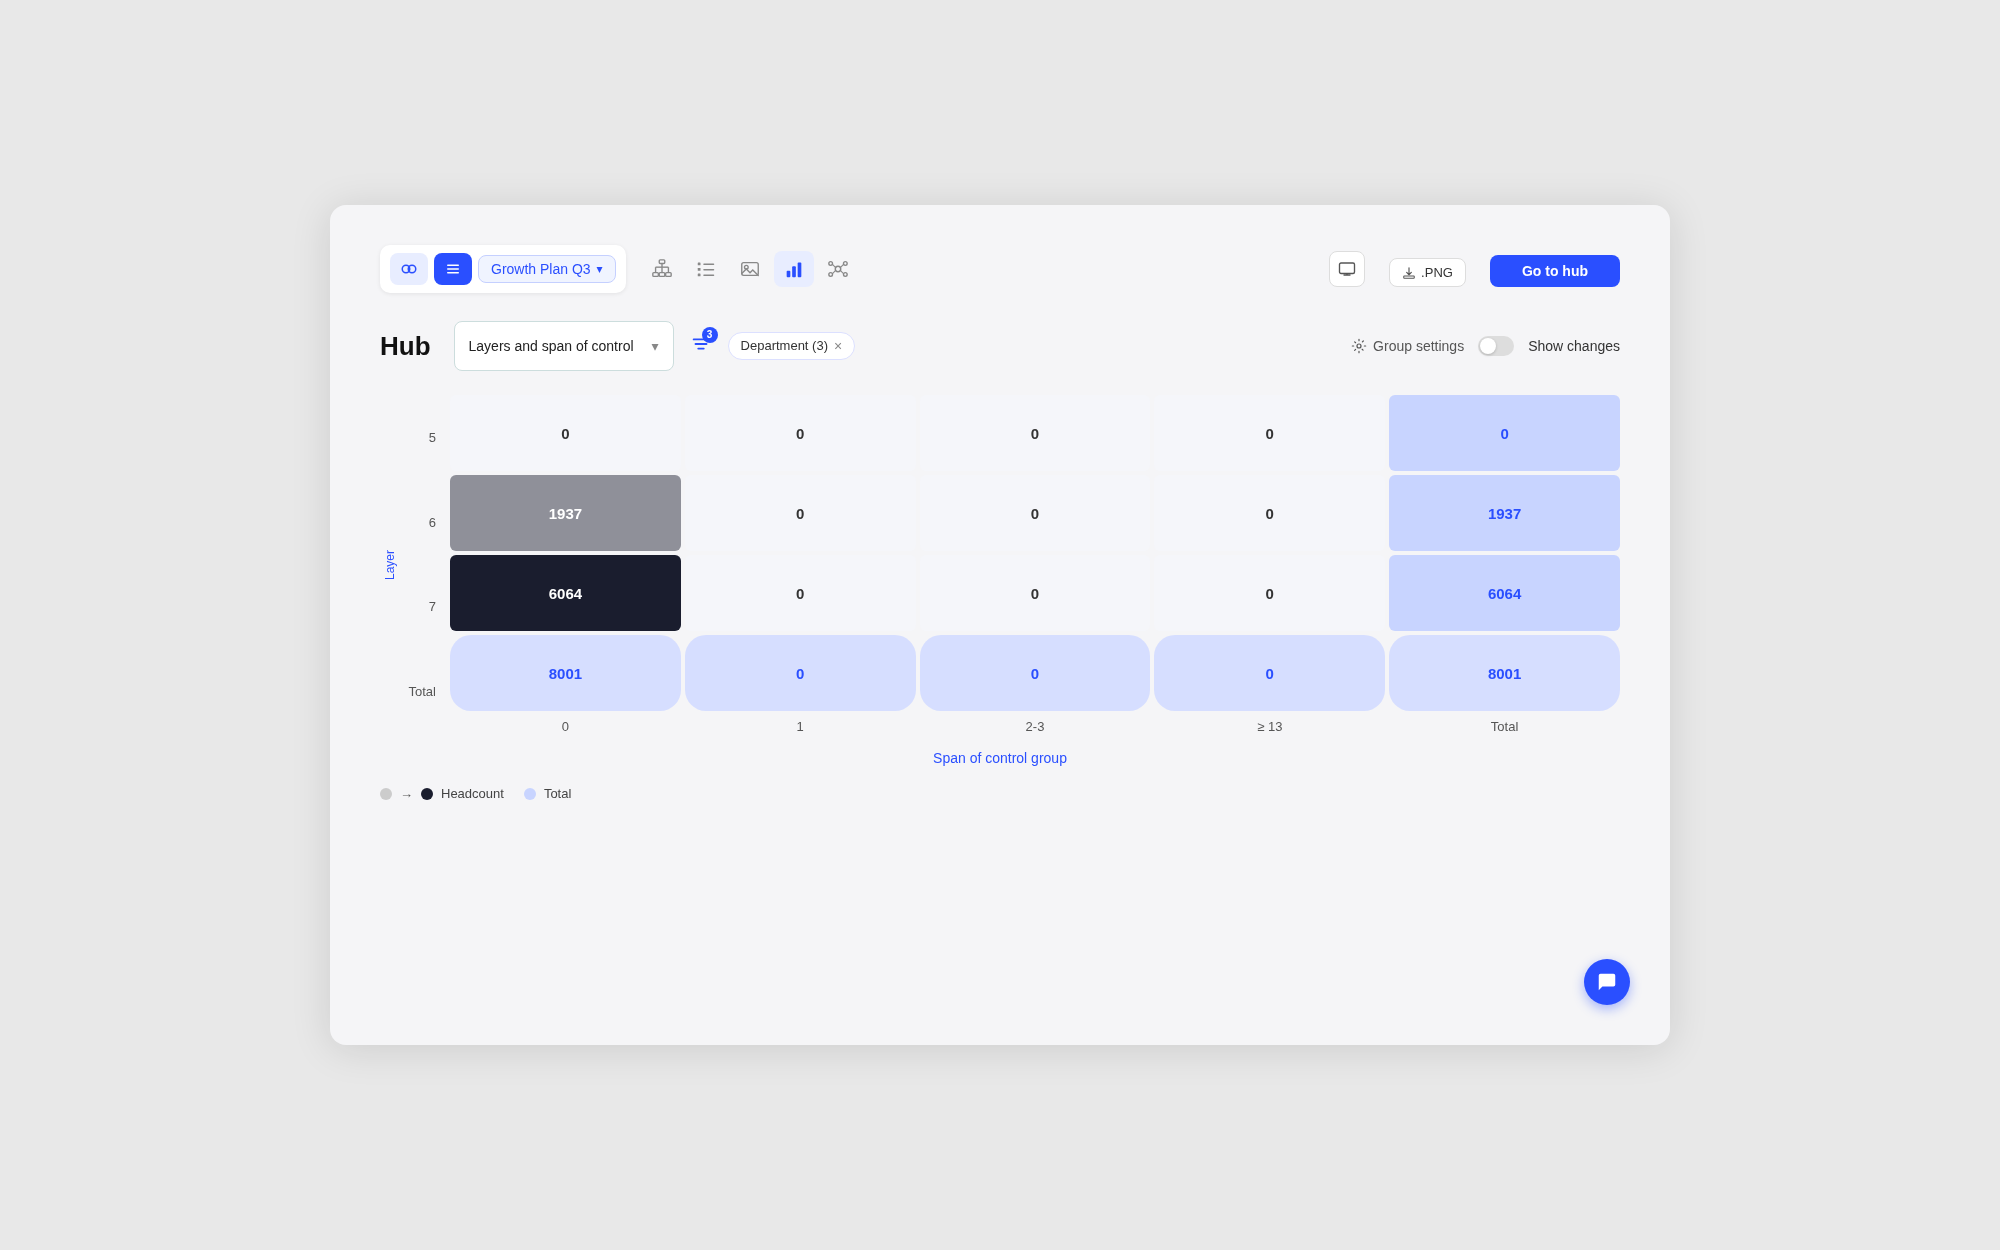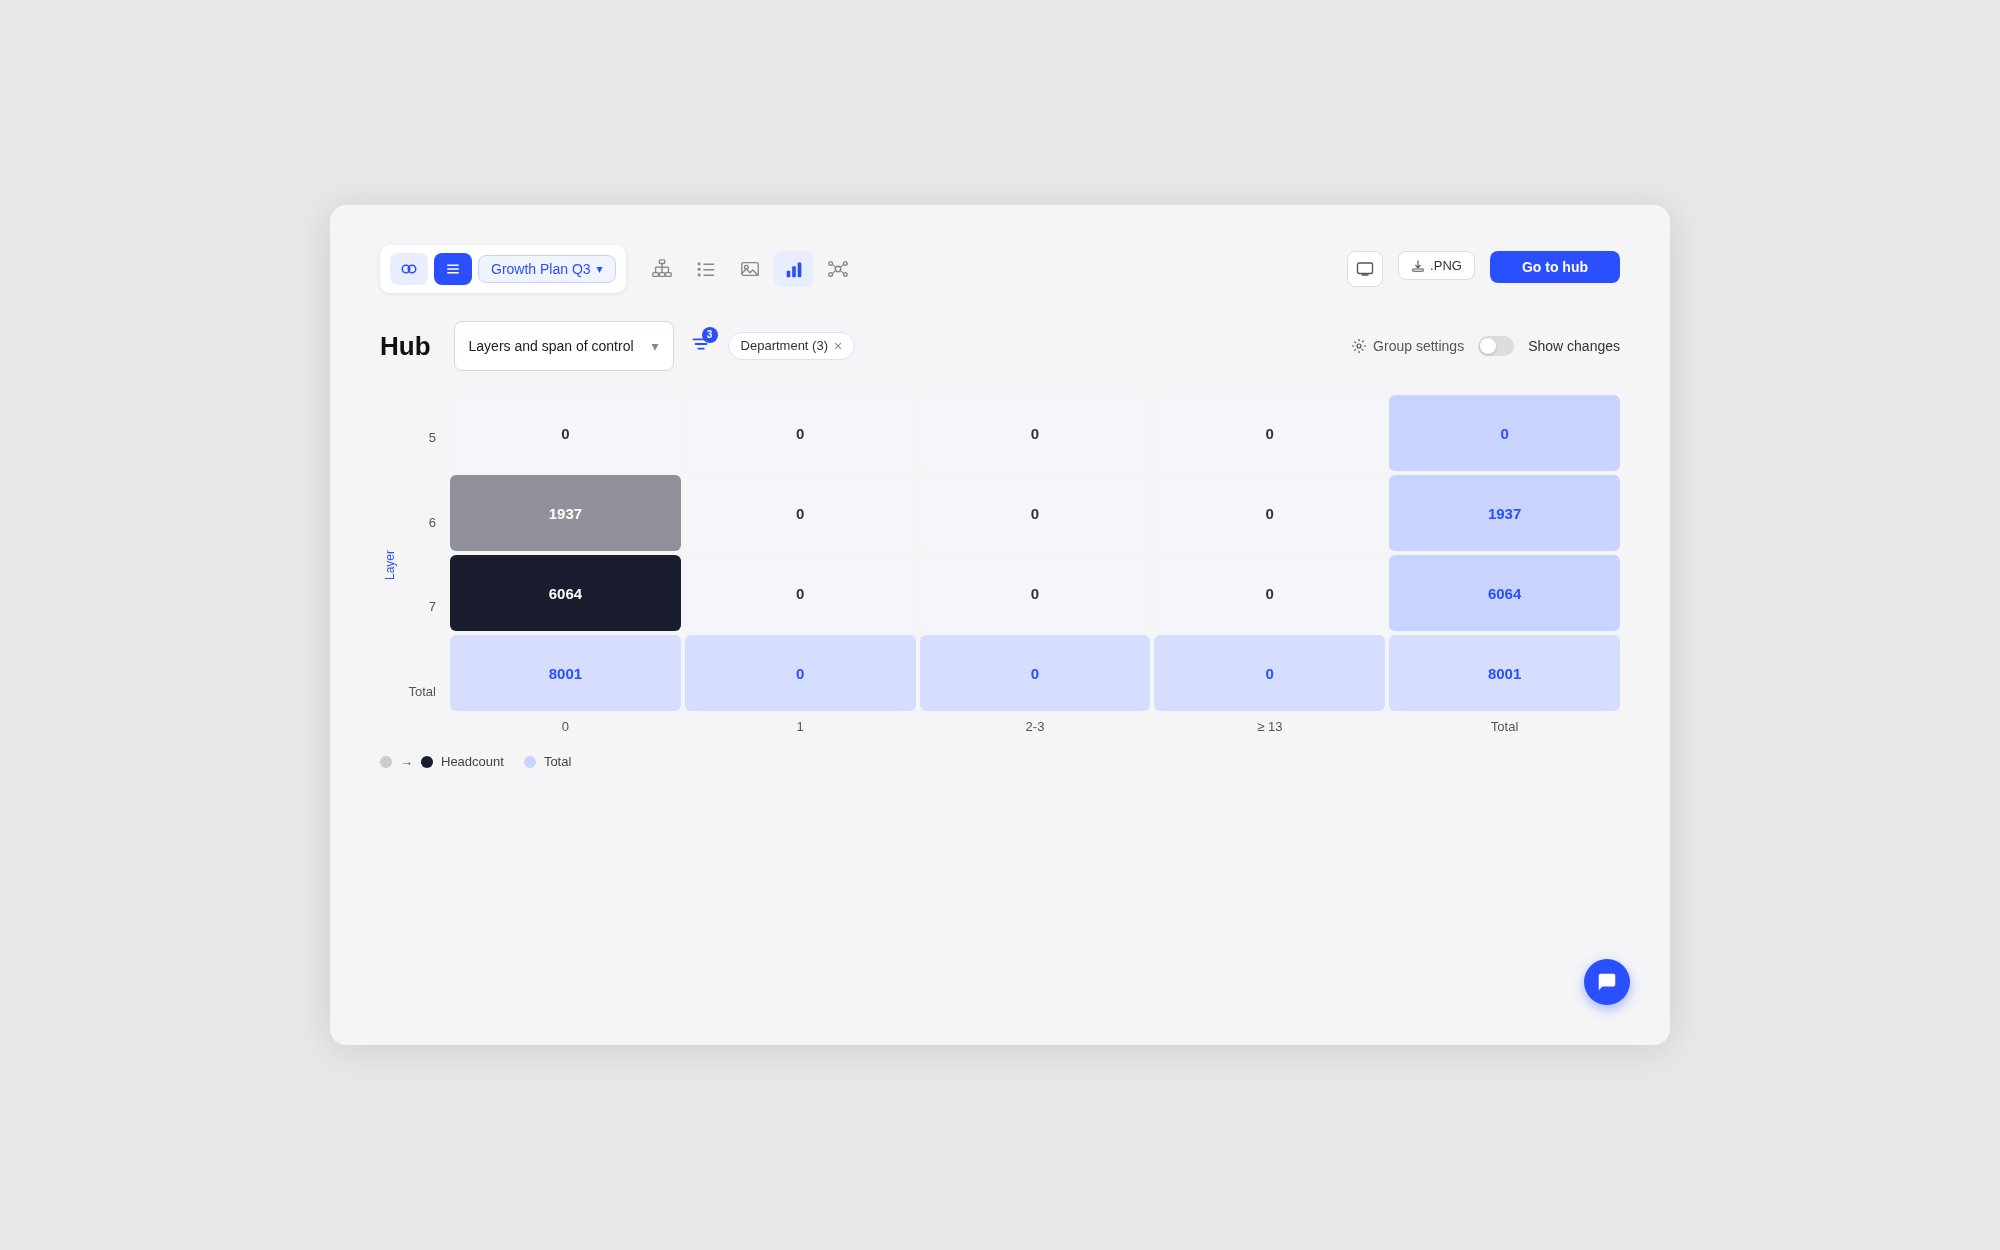--- a/index.html
+++ b/index.html
@@ -93,22 +93,22 @@
       justify-content: center;
       color: #555;
     }
     .toolbar-icon-btn.active {
       background: #e8edff;
       color: #2a4fff;
     }
     .toolbar-right {
       margin-left: auto;
       display: flex;
-      align-items: flex-start;
-      gap: 15px;
+      align-items: flex-end;
+      gap: 24px;
     }
     .icon-btn-sm {
       width: 36px;
       height: 36px;
       border-radius: 8px;
       border: 1.5px solid #ddd;
       background: #fff;
       cursor: pointer;
       display: flex;
       align-items: center;
@@ -269,21 +269,21 @@
       align-items: center;
       justify-content: center;
       font-size: 15px;
       font-weight: 600;
       min-height: 76px;
     }
     .cell-empty { background: #f5f6fa; color: #333; }
     .cell-gray { background: #8f9099; color: #fff; }
     .cell-dark { background: #1a1d2e; color: #fff; }
     .cell-blue-light { background: #c8d4ff; color: #2a4fff; }
-    .cell-total-row { background: #d6deff; color: #2a4fff; }
+    .cell-total-row { background: #d6deff; color: #2a4fff; border-radius: 21px; }
 
     .x-labels {
       display: grid;
       grid-template-columns: repeat(5, 1fr);
       gap: 4px;
       margin-top: 8px;
       padding-left: 0;
     }
     .x-label {
       text-align: center;
@@ -568,20 +568,23 @@
       <div class="x-labels">
         <div class="x-label">0</div>
         <div class="x-label">1</div>
         <div class="x-label">2-3</div>
         <div class="x-label">≥ 13</div>
         <div class="x-label">Total</div>
       </div>
     </div>
   </div>
 
+  <div class="span-label">
+    <span>Span of control group</span>
+  </div>
 
   <div class="legend">
     <span class="legend-dot-gray"></span>
     <span class="legend-arrow">→</span>
     <span class="legend-dot-dark"></span>
     <span>Headcount</span>
     <span class="legend-dot-blue" style="margin-left:12px;"></span>
     <span>Total</span>
   </div>
 

